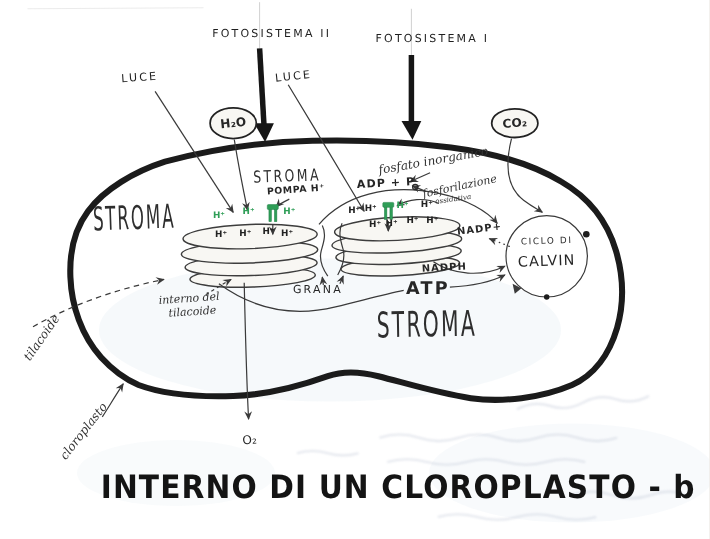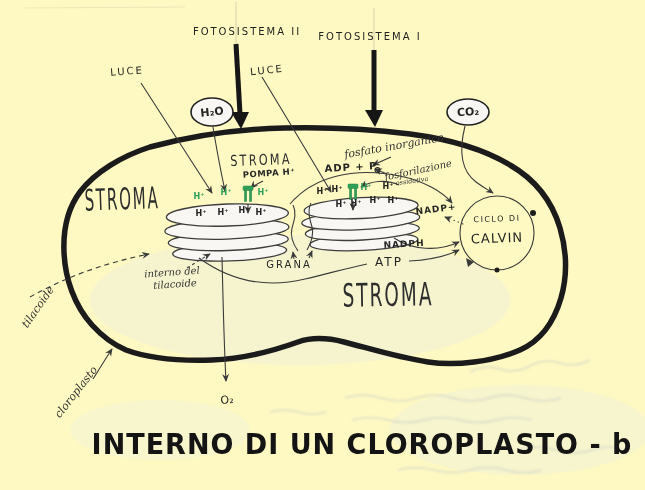--- a/index.html
+++ b/index.html
@@ -1,16 +1,16 @@
 <!DOCTYPE html>
 <html><head>
 <meta charset="utf-8">
 <style>
   html,body{margin:0;padding:0;background:#e9e7e2;}
-  .stage{position:relative;width:645px;height:490px;background:#fef9c3;overflow:hidden;
+  .stage{position:relative;width:645px;height:490px;background:#ffffff;overflow:hidden;
          font-family:"DejaVu Sans",sans-serif;}
   .stage svg{position:absolute;left:0;top:0;}
   .lbl{position:absolute;white-space:nowrap;color:#262626;transform-origin:center;}
   .caps{letter-spacing:2px;font-size:10px;color:#1f1f1f;}
   .hp{position:absolute;font-size:8px;font-weight:bold;color:#222;letter-spacing:0;
       transform:translate(-50%,-50%);white-space:nowrap;}
   .hp.green{color:#2f9e57;}
   .cursive{font-family:"DejaVu Serif",serif;font-style:italic;color:#333;}
   .stroma{color:#2e2e2e;letter-spacing:3px;font-weight:normal;}
   .title{font-weight:bold;color:#141414;letter-spacing:1px;}
@@ -120,21 +120,21 @@
       <rect x="249.5" y="190.5" width="2.2" height="11"></rect>
     </g>
     <g fill="#2f9e57" stroke="#23844a" stroke-width="0.5">
       <rect x="348" y="184" width="10" height="4.5" rx="1"></rect>
       <rect x="349.5" y="188.5" width="2.2" height="11"></rect>
       <rect x="354.5" y="188.5" width="2.2" height="11"></rect>
     </g>
   </svg>
 
   <span class="lbl caps" style="left:247px;top:31px;transform:translate(-50%,-50%);">FOTOSISTEMA II</span>
-  <span class="lbl caps" style="left:370px;top:36px;transform:translate(-50%,-50%);">FOTOSISTEMA I</span>
+  <span class="lbl caps" style="left:393px;top:36px;transform:translate(-50%,-50%);">FOTOSISTEMA I</span>
 
   <span class="lbl caps" style="left:127px;top:71px;transform:translate(-50%,-50%) rotate(-4deg);">LUCE</span>
   <span class="lbl caps" style="left:267px;top:70px;transform:translate(-50%,-50%) rotate(-6deg);">LUCE</span>
 
   <span class="lbl" style="left:212px;top:112px;transform:translate(-50%,-50%) rotate(-6deg);font-size:11px;font-weight:bold;">H₂O</span>
   <span class="lbl" style="left:468px;top:112px;transform:translate(-50%,-50%) rotate(-4deg);font-size:11px;font-weight:bold;">CO₂</span>
 
   <span class="lbl stroma" style="left:122px;top:199px;font-size:26px;transform:translate(-50%,-50%) rotate(-2deg) scaleX(0.58) scaleY(1.15);">STROMA</span>
   <span class="lbl stroma" style="left:261px;top:160px;font-size:15px;transform:translate(-50%,-50%) rotate(-2deg) scaleX(0.75);">STROMA</span>
   <span class="lbl stroma" style="left:388px;top:295px;font-size:28px;transform:translate(-50%,-50%) rotate(-1deg) scaleX(0.66) scaleY(1.15);">STROMA</span>
@@ -142,21 +142,21 @@
   <span class="lbl" style="left:269px;top:173px;transform:translate(-50%,-50%) rotate(-4deg);font-size:8.5px;font-weight:bold;letter-spacing:0.5px;">POMPA H⁺</span>
 
   <span class="lbl" style="left:351px;top:167px;transform:translate(-50%,-50%) rotate(-3deg);font-size:10px;font-weight:bold;letter-spacing:1px;">ADP + P</span>
 
   <span class="lbl cursive" style="left:394px;top:146px;transform:translate(-50%,-50%) rotate(-10deg);font-size:11px;">fosfato inorganico</span>
   <span class="lbl cursive" style="left:418px;top:170px;transform:translate(-50%,-50%) rotate(-12deg);font-size:10px;">fosforilazione</span>
   <span class="lbl cursive" style="left:412px;top:181px;transform:translate(-50%,-50%) rotate(-8deg);font-size:6.5px;">ossidativa</span>
 
   <span class="lbl" style="left:436px;top:209px;transform:translate(-50%,-50%) rotate(-7deg);font-size:9px;font-weight:bold;letter-spacing:1px;">NADP+</span>
   <span class="lbl" style="left:404px;top:244px;transform:translate(-50%,-50%) rotate(-3deg);font-size:9px;font-weight:bold;letter-spacing:1px;">NADPH</span>
-  <span class="lbl" style="left:389px;top:262px;transform:translate(-50%,-50%);font-size:12px;font-weight:normal;letter-spacing:2px;">ATP</span>
+  <span class="lbl" style="left:389px;top:262px;transform:translate(-50%,-50%);font-size:16px;font-weight:bold;letter-spacing:2px;">ATP</span>
   <span class="lbl" style="left:289px;top:264px;transform:translate(-50%,-50%);font-size:10px;letter-spacing:2px;">GRANA</span>
 
   <span class="lbl" style="left:497px;top:219px;transform:translate(-50%,-50%) rotate(-2deg);font-size:8px;letter-spacing:1.5px;">CICLO DI</span>
   <span class="lbl" style="left:497px;top:238px;transform:translate(-50%,-50%) rotate(-2deg);font-size:13px;letter-spacing:1px;">CALVIN</span>
 
   <span class="lbl cursive" style="left:172px;top:272px;transform:translate(-50%,-50%) rotate(-4deg);font-size:10px;">interno del</span>
   <span class="lbl cursive" style="left:175px;top:284px;transform:translate(-50%,-50%) rotate(-4deg);font-size:10px;">tilacoide</span>
 
   <span class="lbl cursive" style="left:38px;top:307px;transform:translate(-50%,-50%) rotate(-55deg);font-size:11px;">tilacoide</span>
   <span class="lbl cursive" style="left:76px;top:392px;transform:translate(-50%,-50%) rotate(-52deg);font-size:11px;">cloroplasto</span>

